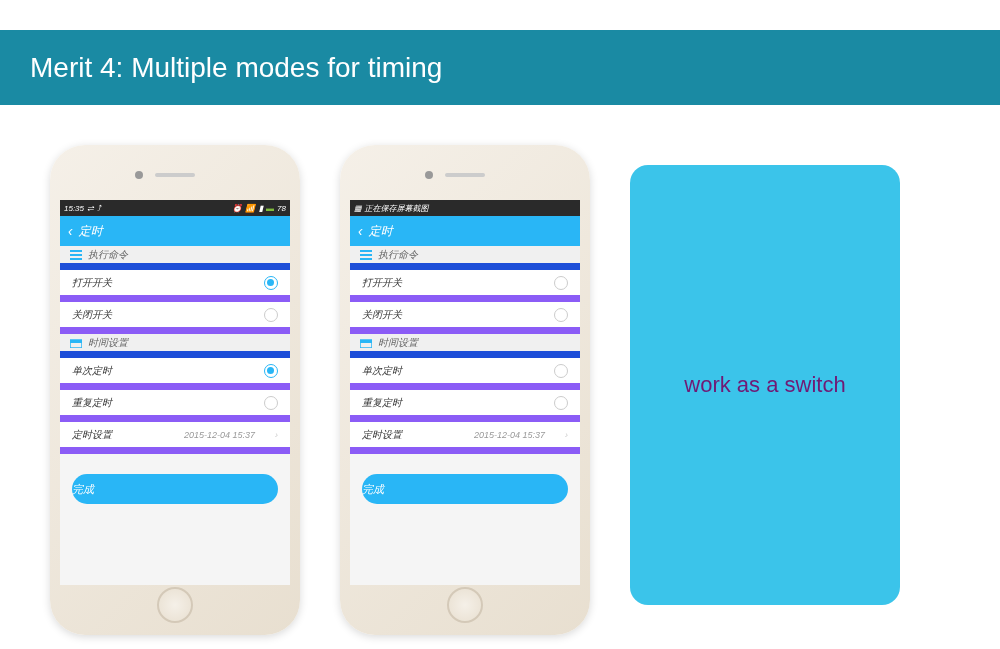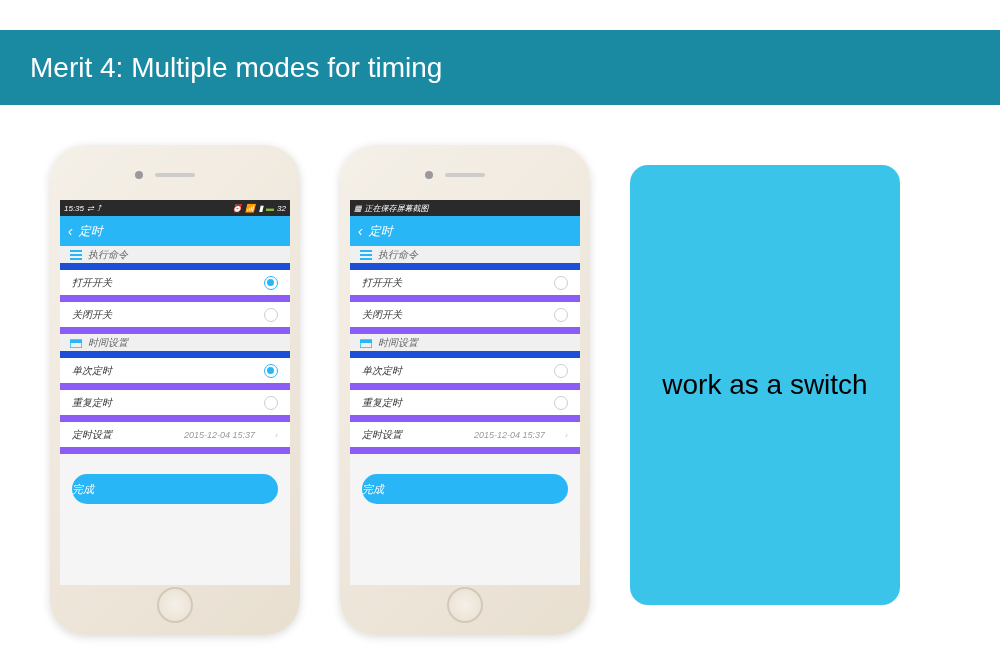--- a/index.html
+++ b/index.html
@@ -134,21 +134,21 @@
 .switch-card {
   width: 270px;
   height: 440px;
   background: #3bc4ea;
   border-radius: 18px;
   display: flex;
   align-items: center;
   justify-content: center;
   margin-top: 20px;
 }
-.switch-text { color: #000000; font-size: 28px; }
+.switch-text { color: #701a75; font-size: 22px; }
 </style>
 </head>
 <body>
 
 <div class="header-band">
   <div class="header-band-text">Merit 4: Multiple modes for timing</div>
 </div>
 
 <div class="content-row">
 
@@ -160,21 +160,21 @@
         <div class="status-left">
           <span>15:35</span>
           <span>⇌</span>
           <span>⤴</span>
         </div>
         <div class="status-right">
           <span>⏰</span>
           <span>📶</span>
           <span>▮</span>
           <span style="color:#7fba3c">▬</span>
-          <span>32</span>
+          <span>78</span>
         </div>
       </div>
       <div class="app-header">
         <span class="back-arrow">‹</span>
         <span>定时</span>
       </div>
       <div class="section-header">
         <svg class="section-icon" viewBox="0 0 12 10">
             <rect x="0" y="0" width="12" height="2" fill="#29b6f6"></rect>
             <rect x="0" y="4" width="12" height="2" fill="#29b6f6"></rect>

